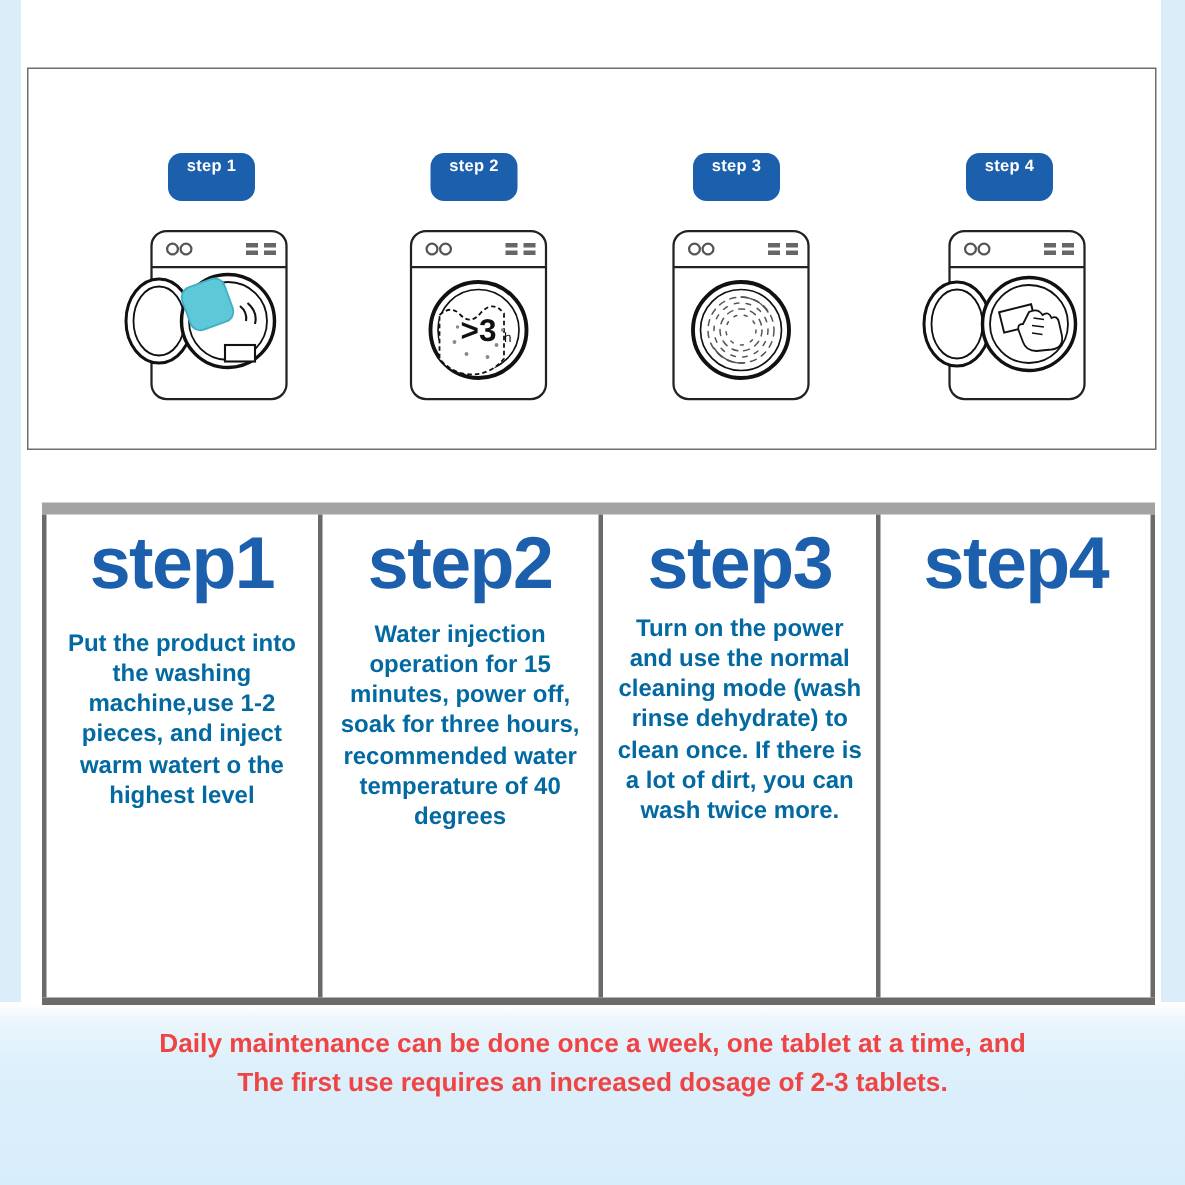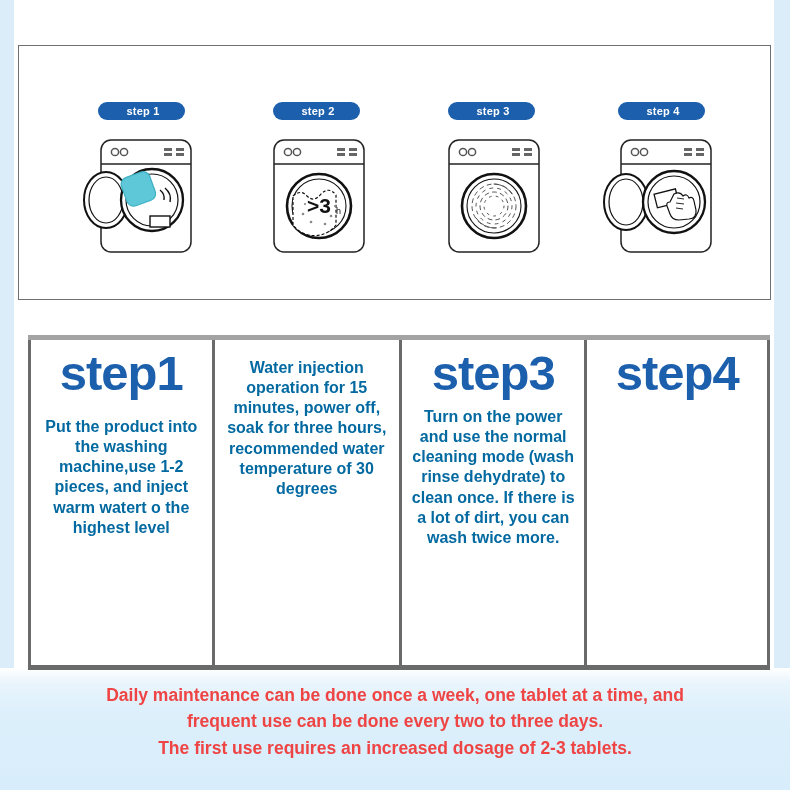--- a/index.html
+++ b/index.html
@@ -21,30 +21,30 @@
   }
 
   
   #illus-panel{
     position:absolute;left:18px;top:45px;width:753px;height:255px;
     border:1px solid #6f6f6f;background:#ffffff;box-sizing:border-box;
   }
 
   .step-cell{position:absolute;top:56px;width:180px;height:190px;}
   .badge{
-    display:block;margin:0 auto;width:58px;height:18px;line-height:18px;
+    display:block;margin:0 auto;width:58px;height:32px;line-height:18px;
     background:#1c5fac;color:#ffffff;border-radius:9px;
-    font-size:11px;font-weight:bold;text-align:left;letter-spacing:.2px;padding-left:29px;
+    font-size:11px;font-weight:bold;text-align:center;letter-spacing:.2px;
   }
   .washer-wrap{margin-top:8px;display:flex;justify-content:center;}
 
   
   #table{
     position:absolute;left:28px;top:335px;width:742px;height:335px;
-    border-top:5px solid #a3a3a3;border-bottom:5px solid #6a6a6a;
+    border-top:8px solid #a3a3a3;border-bottom:5px solid #6a6a6a;
     box-sizing:border-box;display:flex;background:#ffffff;
   }
   .col{
     box-sizing:border-box;border-left:3px solid #6a6a6a;
     padding:6px 6px 0 6px;display:flex;flex-direction:column;align-items:center;
   }
   .col:last-child{border-right:3px solid #6a6a6a;}
   .col1{width:190px;}
   .col2{width:194px;}
   .col3{width:192px;}
@@ -148,21 +148,21 @@
           <circle cx="78" cy="78" r="18" stroke-dasharray="3 5"></circle>
           <circle cx="78" cy="78" r="14" stroke-dasharray="4 4"></circle>
           <circle cx="78" cy="78" r="10" stroke-dasharray="2 5"></circle>
           <path d="M78 56 a22 22 0 0 1 18 10"></path>
           <path d="M60 90 a22 22 0 0 0 20 10"></path>
         </g>
       </svg>
     </div>
   </div>
 
-  <div class="step-cell" style="left:552px;">
+  <div class="step-cell" style="left:564px;">
     <span class="badge">step 4</span>
     <div class="washer-wrap">
       <svg width="150" height="140" viewBox="0 0 150 140">
         <rect x="35" y="12" width="90" height="112" rx="10" fill="#fff" stroke="#222" stroke-width="1.5"></rect>
         <line x1="35" y1="36" x2="125" y2="36" stroke="#222" stroke-width="1.5"></line>
         <circle cx="49" cy="24" r="3.6" fill="none" stroke="#555" stroke-width="1.5"></circle>
         <circle cx="58" cy="24" r="3.6" fill="none" stroke="#555" stroke-width="1.5"></circle>
         <rect x="98" y="20" width="8" height="3" fill="#666"></rect>
           <rect x="98" y="25" width="8" height="3" fill="#666"></rect>
         <rect x="110" y="20" width="8" height="3" fill="#666"></rect>
@@ -180,28 +180,28 @@
     </div>
   </div>
 </div>
 
 <div id="table">
   <div class="col col1">
     <div class="col-title">step1</div>
     <div class="col-body">Put the product into the washing machine,use 1-2 pieces, and inject warm watert o the highest level</div>
   </div>
   <div class="col col2">
-    <div class="col-body">Water injection operation for 15 minutes, power off, soak for three hours, recommended water temperature of 30 degrees</div>
+    <div class="col-title">step2</div>
+    <div class="col-body">Water injection operation for 15 minutes, power off, soak for three hours, recommended water temperature of 40 degrees</div>
   </div>
   <div class="col col3">
     <div class="col-title">step3</div>
     <div class="col-body">Turn on the power and use the normal cleaning mode (wash rinse dehydrate) to clean once. If there is a lot of dirt, you can wash twice more.</div>
   </div>
   <div class="col col4">
     <div class="col-title">step4</div>
   </div>
 </div>
 
 <div id="footnote">
   <div>Daily maintenance can be done once a week, one tablet at a time, and</div>
-  <div>frequent use can be done every two to three days.</div>
   <div>The first use requires an increased dosage of 2-3 tablets.</div>
 </div>
 
 </body></html>

